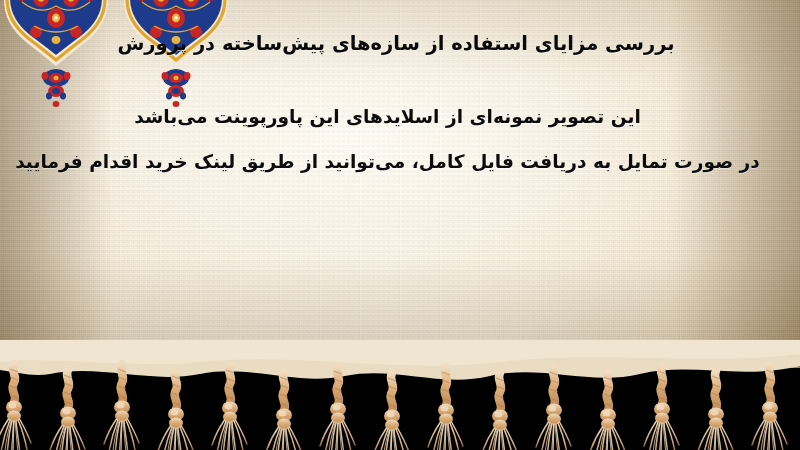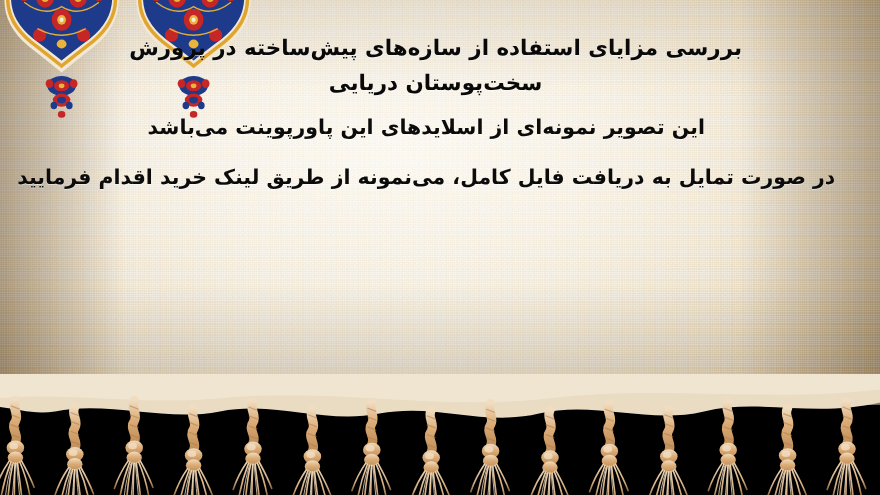--- a/index.html
+++ b/index.html
@@ -205,26 +205,25 @@
         <use href="#med"></use>
       </g>
       <use href="#drop" transform="translate(176,78)"></use>
     </svg>
   </div>
 
   <div class="text-layer">
 
     <div class="title">
       <span>بررسی مزایای استفاده از سازه‌های پیش‌ساخته در پرورش</span><br>
-      <span>سخت‌پوستان دریایی</span>
     </div>
 
     <div class="body-lines">
       <div class="body-line">این تصویر نمونه‌ای از اسلایدهای این پاورپوینت می‌باشد</div>
-      <div class="body-line">در صورت تمایل به دریافت فایل کامل، می‌نمونه از طریق لینک خرید اقدام فرمایید</div>
+      <div class="body-line">در صورت تمایل به دریافت فایل کامل، می‌توانید از طریق لینک خرید اقدام فرمایید</div>
     </div>
 
   </div>
 
   <div class="black-band"></div>
 
   <div class="fringe">
     <svg width="800" height="110" viewBox="0 0 800 110">
       <defs>
         <linearGradient id="cordG" x1="0" y1="0" x2="0" y2="1">

